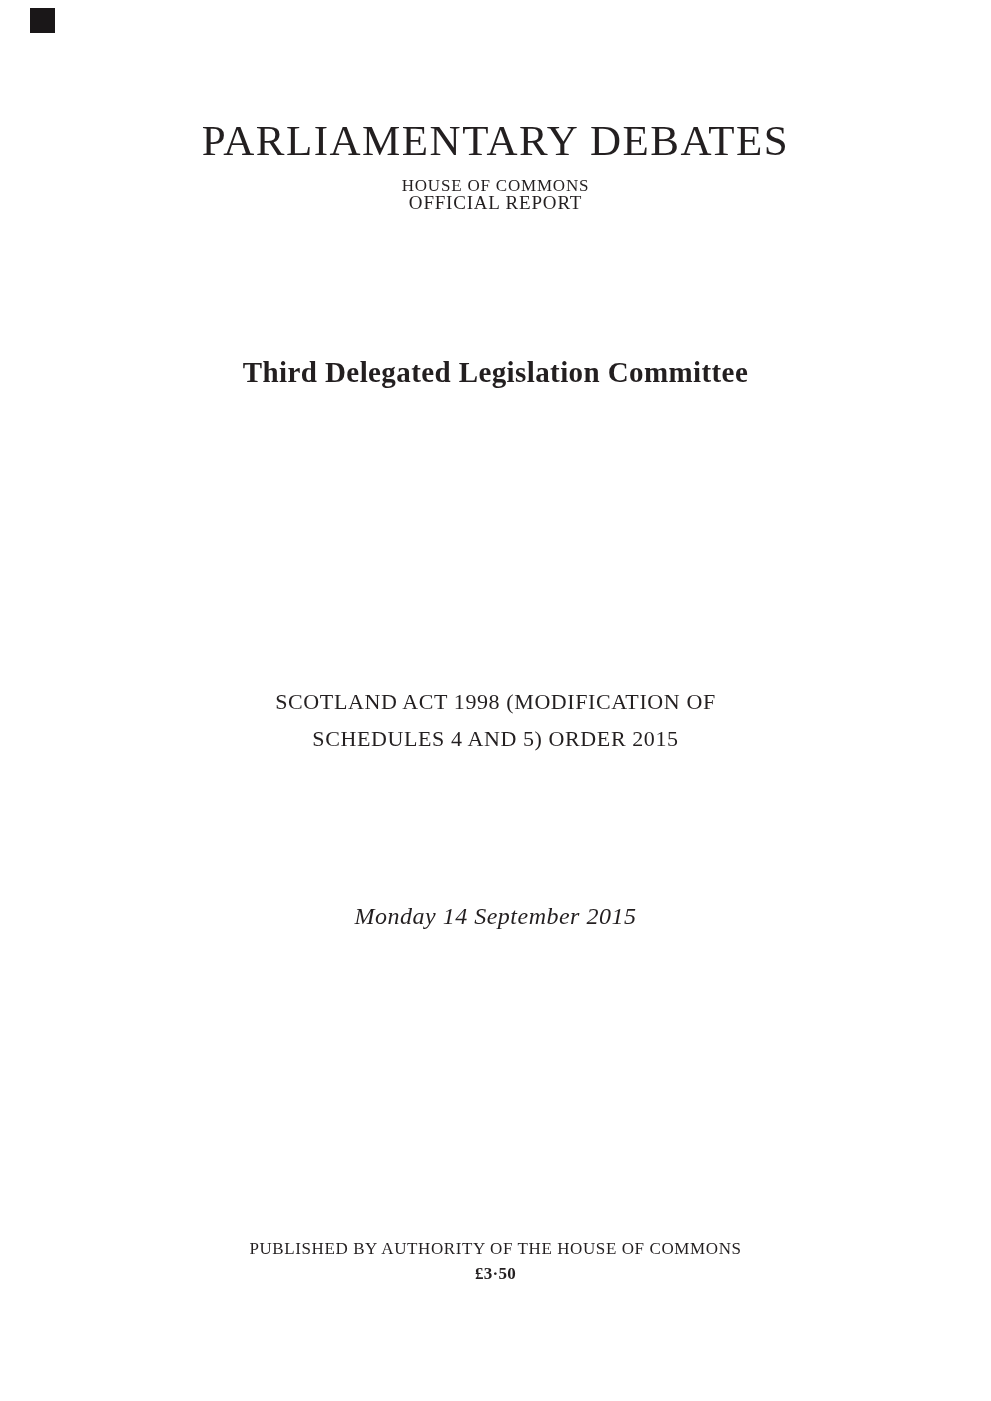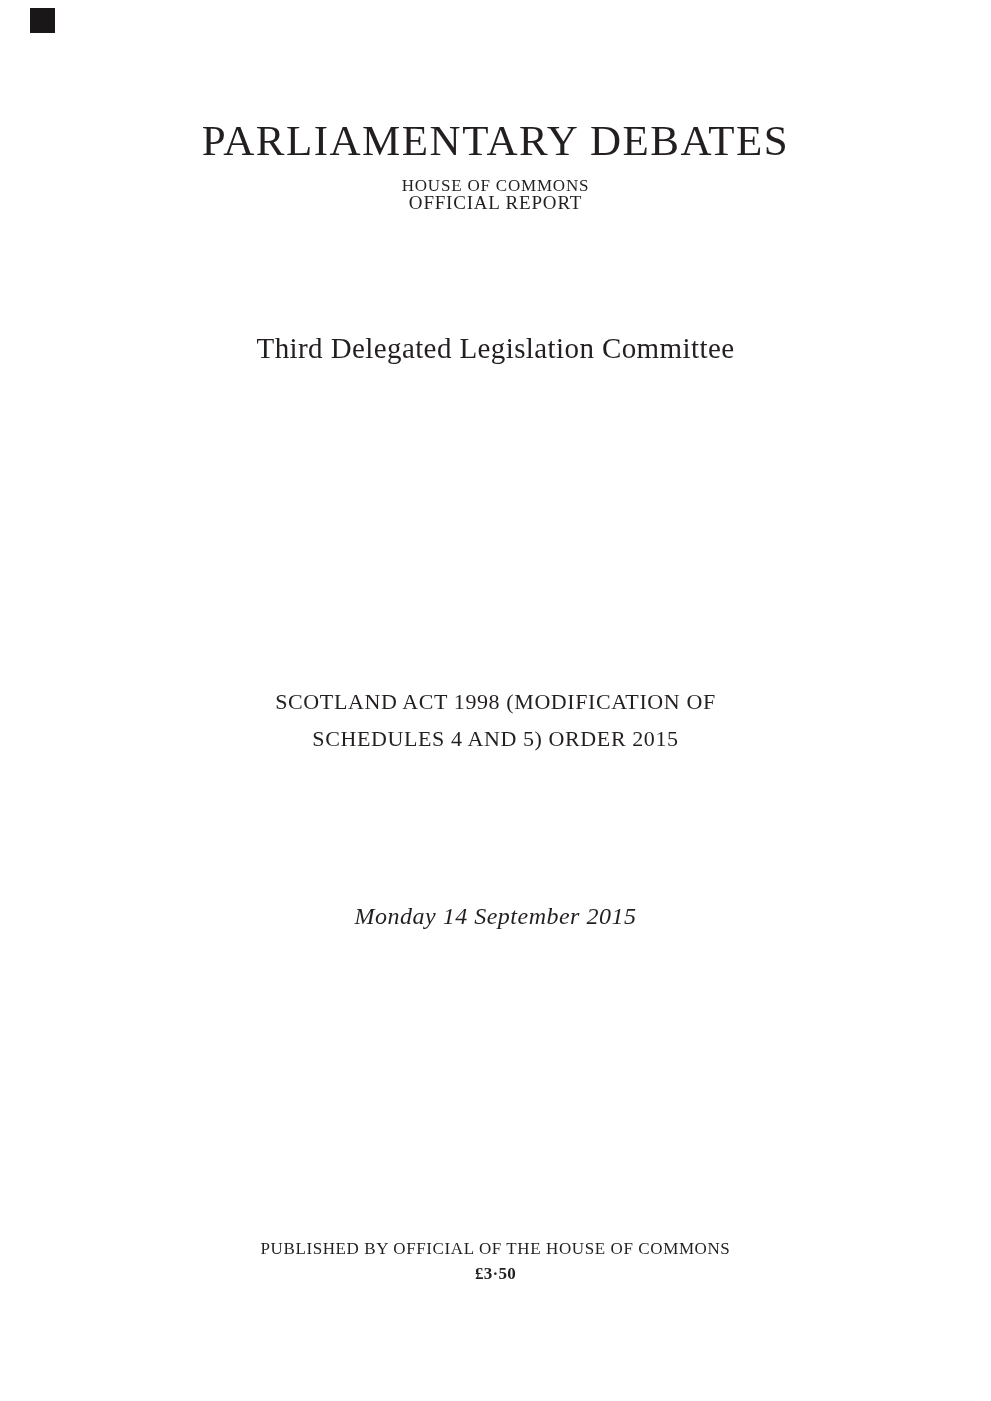--- a/index.html
+++ b/index.html
@@ -40,23 +40,24 @@
     top: 176px;
     font-size: 17px;
     letter-spacing: 0.8px;
   }
   .subtitle-2 {
     top: 192px;
     font-size: 19px;
     letter-spacing: 0.8px;
   }
   .committee-title {
-    top: 332px;
+    top: 356px;
     font-size: 29px;
     letter-spacing: 0.4px;
+    font-weight: bold;
   }
   .act-title {
     top: 683px;
     font-size: 22px;
     line-height: 37px;
     letter-spacing: 0.6px;
     white-space: nowrap;
   }
   .sitting-date {
     top: 903px;
@@ -91,17 +92,17 @@
 
   <div class="line committee-title">Third Delegated Legislation Committee</div>
 
   <div class="line act-title">
     <span>SCOTLAND ACT 1998 (MODIFICATION OF</span><br>
     <span>SCHEDULES 4 AND 5) ORDER 2015</span>
   </div>
 
   <div class="line sitting-date">Monday 14 September 2015</div>
 
-  <div class="line published-by">PUBLISHED BY OFFICIAL OF THE HOUSE OF COMMONS</div>
+  <div class="line published-by">PUBLISHED BY AUTHORITY OF THE HOUSE OF COMMONS</div>
 
   <div class="line price">£3·50</div>
 
 </div>
 
 </body></html>

